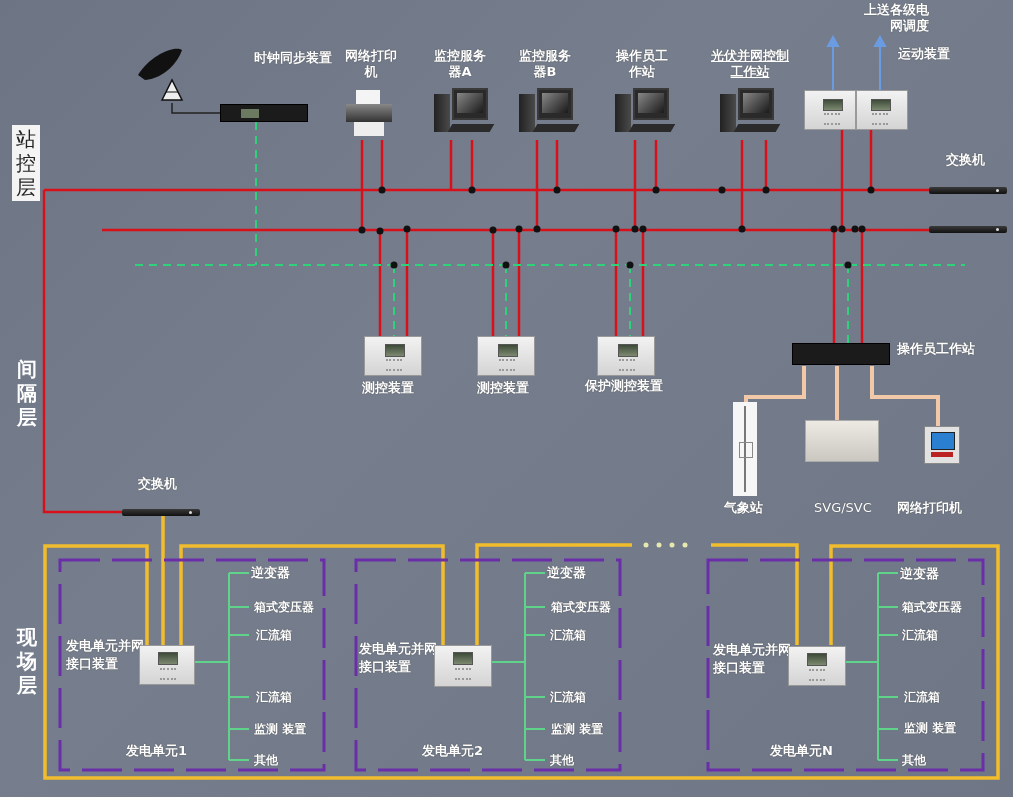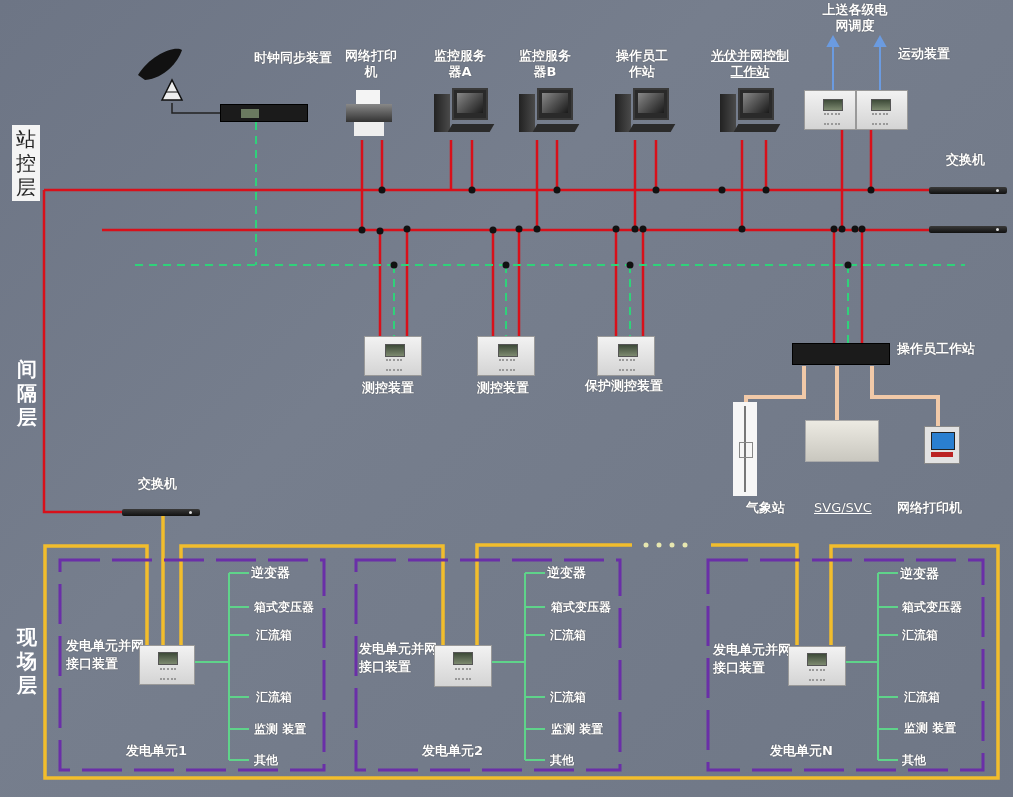--- a/index.html
+++ b/index.html
@@ -208,21 +208,21 @@
       <div class="kb"></div>
     </div>
 
 <div class="lbl c" style="left:710px;top:48px;width:80px;white-space:normal;text-decoration:underline;">光伏并网控制工作站</div>
 <div class="pc dev" style="left:720px;top:88px;width:62px;height:48px;">
       <div class="tower"></div>
       <div class="mon"></div>
       <div class="kb"></div>
     </div>
 
-<div class="lbl c" style="left:822px;top:2px;width:66px;white-space:normal;">上送各级电网调度</div>
+<div class="lbl c" style="left:863px;top:2px;width:66px;white-space:normal;text-align:right;">上送各级电网调度</div>
 <div class="lbl" style="left:898px;top:46px;">运动装置</div>
 <div class="dev panel" style="left:804px;top:90px;width:52px;height:40px;">
       <div class="scr" style="left:18px;top:8px;width:18px;height:10px;"></div>
       <div class="keys" style="left:19px;top:22px;"></div>
     </div>
 <div class="dev panel" style="left:856px;top:90px;width:52px;height:40px;">
       <div class="scr" style="left:14px;top:8px;width:18px;height:10px;"></div>
       <div class="keys" style="left:15px;top:22px;"></div>
     </div>
 
@@ -246,23 +246,23 @@
     </div>
 <div class="lbl" style="left:585px;top:378px;">保护测控装置</div>
 
 <div class="dev rack" style="left:792px;top:343px;width:98px;height:22px;"></div>
 <div class="lbl" style="left:897px;top:341px;">操作员工作站</div>
 
 <div class="dev" style="left:733px;top:402px;width:24px;height:94px;background:#f6f6f6;">
   <div style="position:absolute;left:11px;top:4px;width:2px;height:86px;background:#777;"></div>
   <div style="position:absolute;left:6px;top:40px;width:12px;height:14px;border:1px solid #888;"></div>
 </div>
-<div class="lbl" style="left:724px;top:500px;margin-left:22px;">气象站</div>
+<div class="lbl" style="left:724px;top:500px;">气象站</div>
 <div class="dev" style="left:805px;top:420px;width:74px;height:42px;background:linear-gradient(#eceae2,#c9c7bf);border:1px solid #aaa;box-sizing:border-box;"></div>
-<div class="lbl" style="left:814px;top:500px;font-weight:normal;text-decoration:underline;">SVG/SVC</div>
+<div class="lbl" style="left:814px;top:500px;font-weight:normal;">SVG/SVC</div>
 <div class="dev" style="left:924px;top:426px;width:36px;height:38px;background:#e2e2e2;border:1px solid #888;box-sizing:border-box;">
   <div style="position:absolute;left:6px;top:5px;width:22px;height:16px;background:#2a7fd0;border:1px solid #222;"></div>
   <div style="position:absolute;left:6px;top:25px;width:22px;height:5px;background:#b22;"></div>
 </div>
 <div class="lbl" style="left:897px;top:500px;">网络打印机</div>
 
 <div class="lbl" style="left:138px;top:476px;">交换机</div>
 <div class="switch" style="left:122px;top:509px;width:78px;"></div>
 
 <div>

